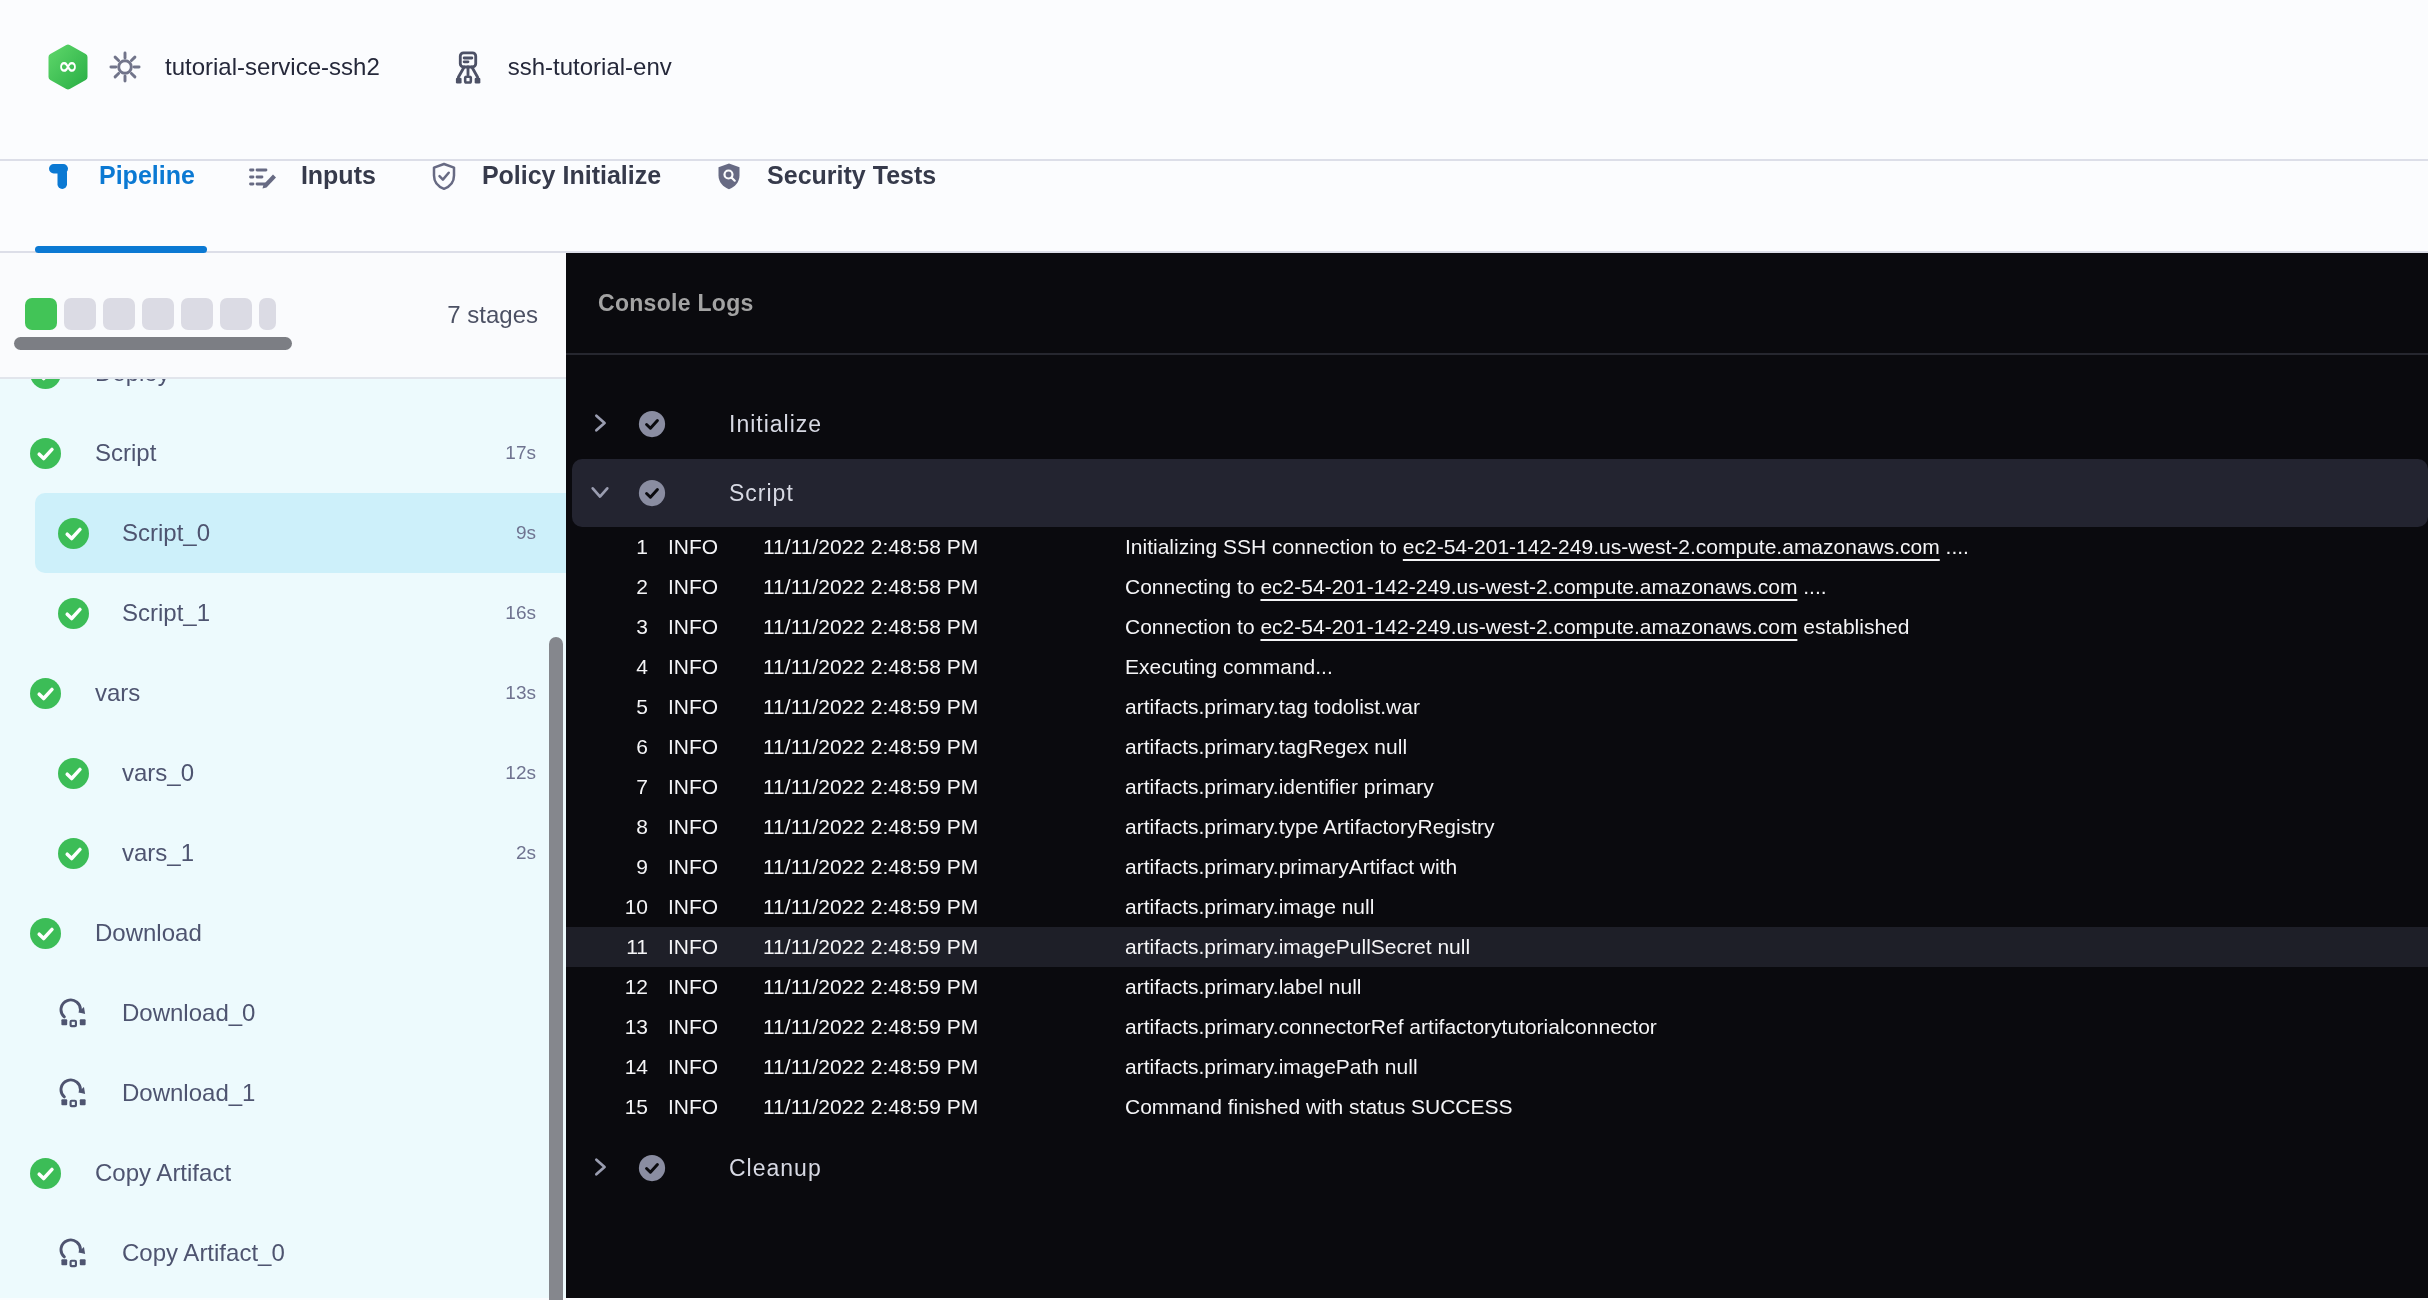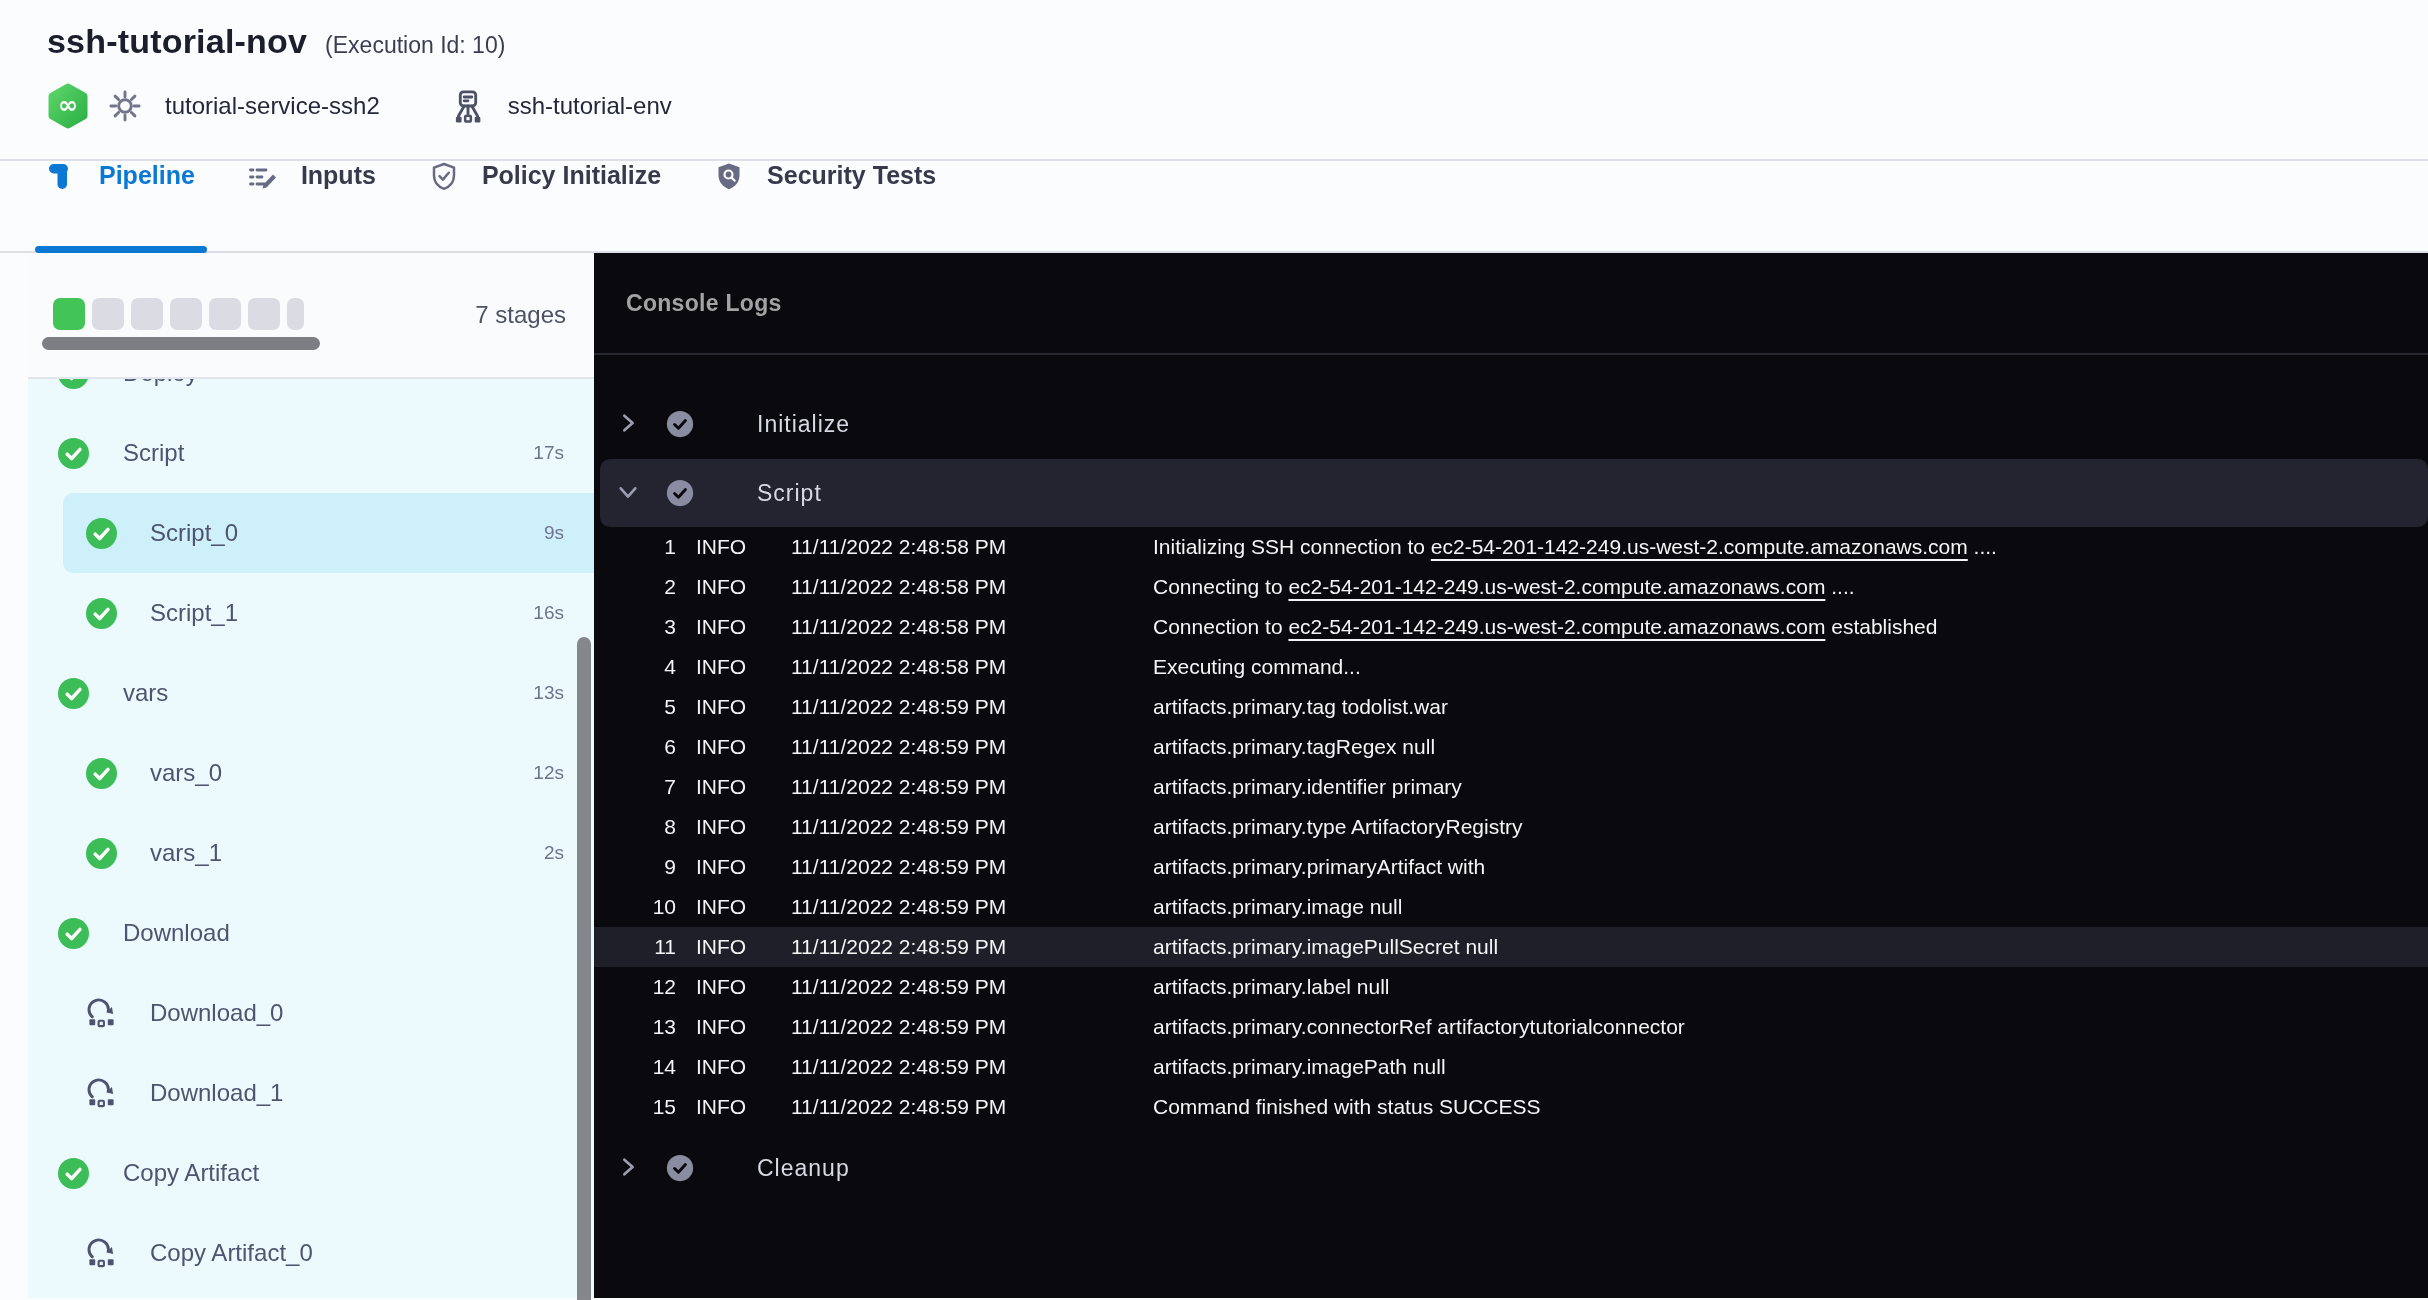--- a/index.html
+++ b/index.html
@@ -21,21 +21,21 @@
   
   .tabs { height:92px; display:flex; align-items:center; padding-left:47px; gap:52px;
           background:#fbfcfe; border-bottom:2px solid #dcdee8; }
   .tab { position:relative; height:100%; display:flex; align-items:flex-start; gap:22px; cursor:pointer; }
   .tab .tab-label { font-size:25px; font-weight:600; color:#363a4b; }
   .tab.active .tab-label { color:#0b79d3; }
   .tab.active .underline { position:absolute; left:-12px; right:-12px; bottom:-2px; height:7px;
           border-radius:5px; background:#0b79d3; }
 
   
-  .main { display:flex; height:1045px;padding-left:28px; }
+  .main { display:flex; height:1045px; }
 
   
   .sidebar { position:relative; width:566px; background:#edfafd; flex:none; }
   .sb-head { position:relative; height:126px; background:#fafbfd; border-bottom:2px solid #e1e5ec; }
   .squares { position:absolute; left:25px; top:45px; display:flex; gap:7px; }
   .sq { width:32px; height:32px; border-radius:7px; background:#dbdbe4; }
   .sq.done { background:#42c457; }
   .sq:last-child { width:17px; }
   .hscroll { position:absolute; left:14px; top:84px; width:278px; height:13px; border-radius:7px; background:#7c7e84; }
   .stage-count { position:absolute; right:28px; top:48px; font-size:24px; color:#4c5164; }
@@ -71,24 +71,20 @@
   .log-msg { }
   .log-msg a { color:#f5f5f7; text-decoration:underline; text-underline-offset:5px; cursor:pointer; }
   .cleanup-gap { margin-top:6px; }
 </style>
 </head>
 <body>
 
 <div class="app">
 
   <header class="top">
-    <div class="title-row">
-      <span class="page-title">ssh-tutorial-nov</span>
-      <span class="exec-id">(Execution Id: 10)</span>
-    </div>
     <div class="meta-row">
       <svg class="hex-badge" viewBox="0 0 42 46">
         <defs>
             <linearGradient id="hexg" x1="0" y1="0" x2="1" y2="1">
           <stop offset="0" stop-color="#5bd468"></stop>
               <stop offset="1" stop-color="#2cb147"></stop>
         </linearGradient>
           </defs>
         <polygon points="21,4 37,13 37,33 21,42 5,33 5,13" fill="url(#hexg)" stroke="url(#hexg)" stroke-width="7" stroke-linejoin="round"></polygon>
         <text x="21" y="30" text-anchor="middle" font-size="24" font-weight="bold" fill="#fff" font-family="DejaVu Sans">∞</text>

